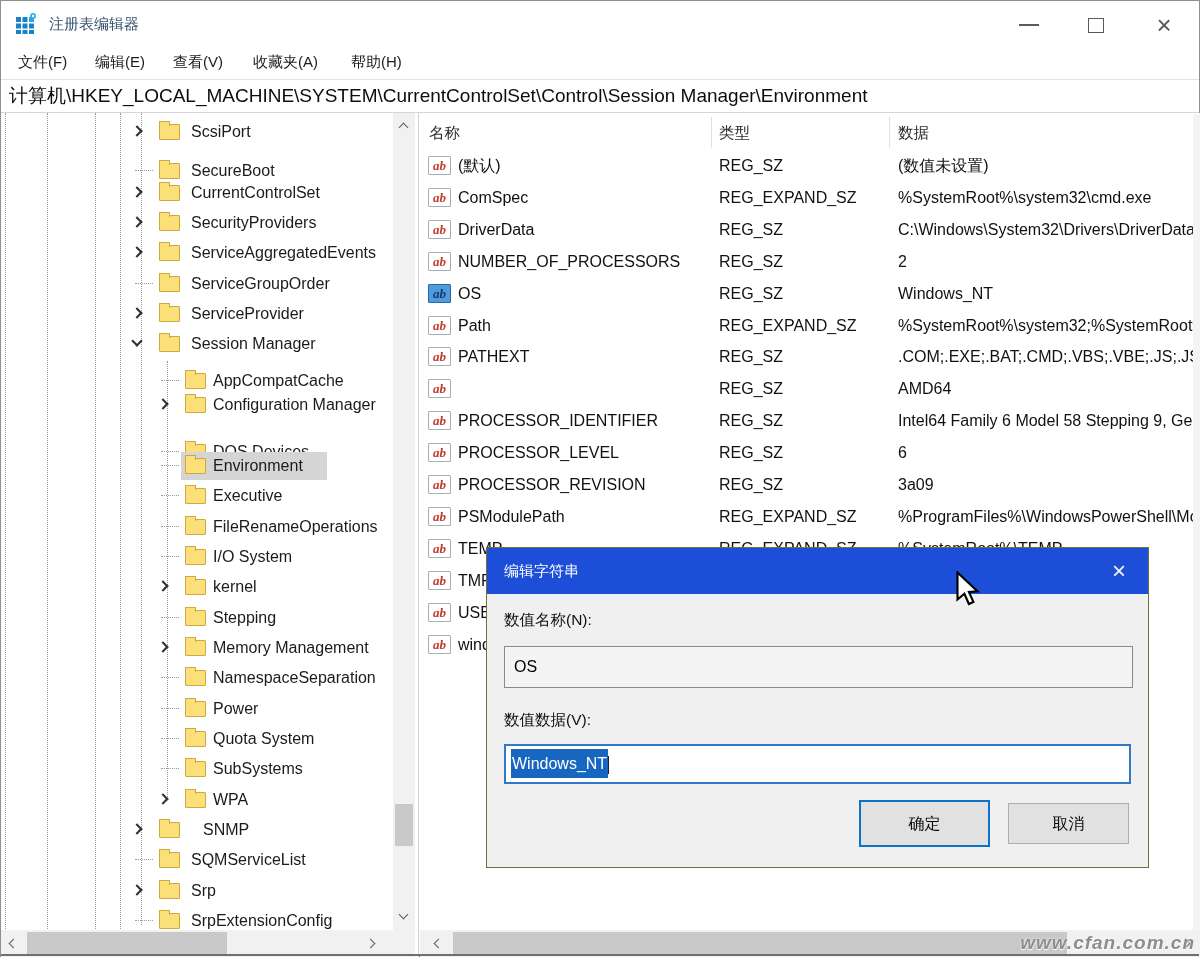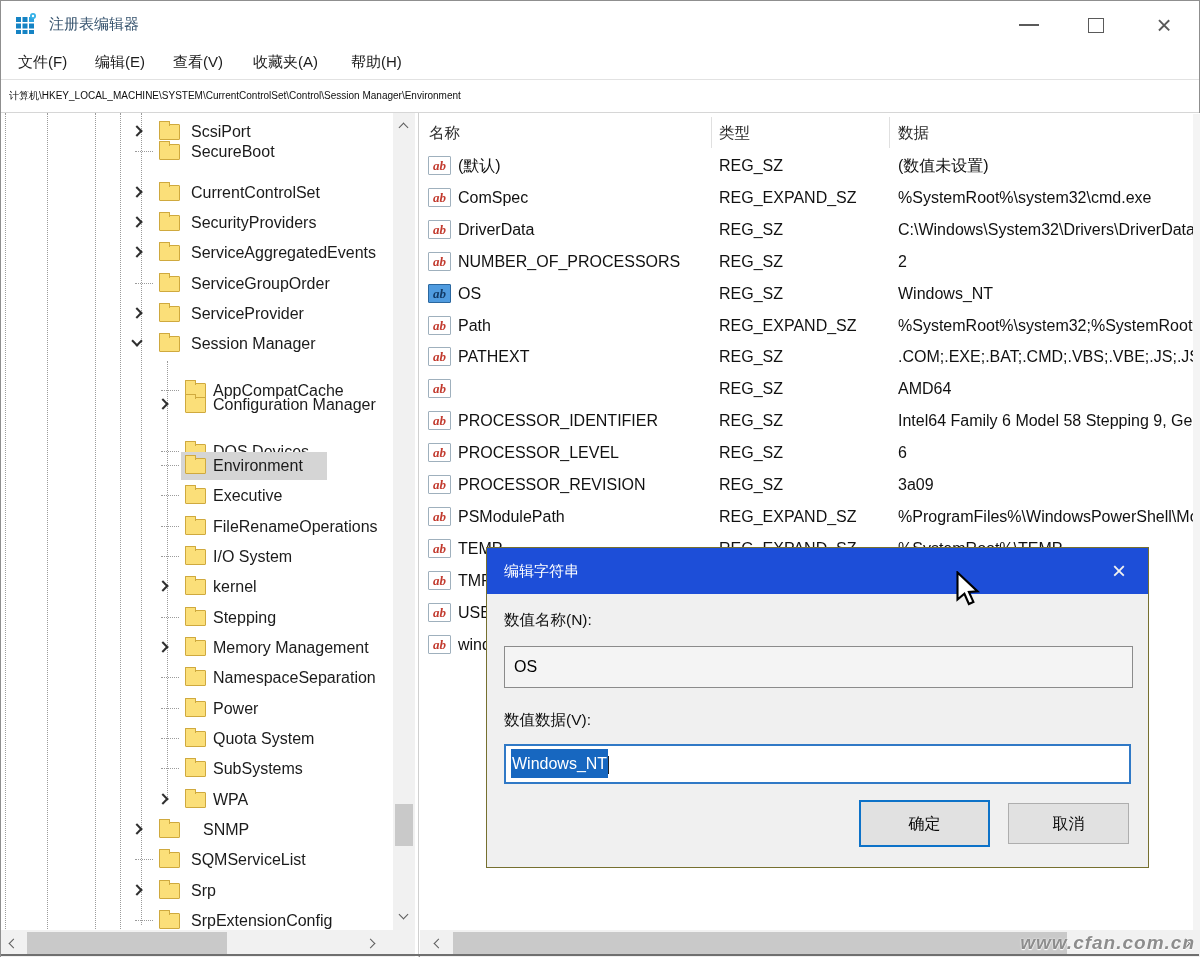--- a/index.html
+++ b/index.html
@@ -20,21 +20,21 @@
   #btn-max .box { width:16px; height:15px; border:1.5px solid #5a5a5a; background:#fff; }
   #btn-close .x { font-size:26px; color:#5a5a5a; line-height:26px; font-weight:400; }
 
   
   #menubar { position:absolute; left:0; top:46px; width:100%; height:32px; background:#fff; }
   .menu-item { position:absolute; top:0; height:32px; line-height:30px; font-size:15px; color:#1c1c1c; padding:0 2px; }
 
   
   #addressbar { position:absolute; left:0; top:78px; width:100%; height:34px; background:#fff;
                 border-top:1px solid #e2e2e2; border-bottom:1px solid #d6d6d6; }
-  #address-text { position:absolute; left:8px; top:0; height:32px; line-height:32px; font-size:10px; color:#0d0d0d; }
+  #address-text { position:absolute; left:8px; top:0; height:32px; line-height:32px; font-size:19px; color:#0d0d0d; }
 
   
   #left-panel { position:absolute; left:0; top:112px; width:418px; height:845px; background:#fff; border-right:1px solid #d0d0d0; }
   #right-panel { position:absolute; left:419px; top:112px; width:781px; height:845px; background:#fff; }
 
   
   #tree-view { position:absolute; left:0; top:0; width:392px; height:816px; overflow:hidden; }
   .guide-v { position:absolute; width:0; border-left:1px dotted #9b9b9b; }
   .tree-row { position:absolute; left:0; height:30px; width:392px; }
   .tree-conn { position:absolute; top:14px; height:0; width:18px; border-top:1px dotted #9b9b9b; }
@@ -145,21 +145,21 @@
       <div class="guide-v" style="left:94px;  top:0; height:816px;"></div>
       <div class="guide-v" style="left:119px; top:0; height:816px;"></div>
       <div class="guide-v" style="left:140px; top:0; height:812px;"></div>
       <div class="guide-v" style="left:166px; top:248px; height:438px;"></div>
       <div id="tree-items">
           <div class="tree-row" style="top: 4px;">
             <div class="chev collapsed" style="left: 132px;"></div>
             <div class="folder" style="left: 158px;"></div>
             <span class="tree-label" style="left: 186px;">ScsiPort</span>
           </div>
-          <div class="tree-row" style="top: 24px;">
+          <div class="tree-row" style="top: 43px;">
             <div class="tree-conn" style="left: 134px;"></div>
             <div class="folder" style="left: 158px;"></div>
             <span class="tree-label" style="left: 186px;">SecureBoot</span>
           </div>
           <div class="tree-row" style="top: 64.7px;">
             <div class="chev collapsed" style="left: 132px;"></div>
             <div class="folder" style="left: 158px;"></div>
             <span class="tree-label" style="left: 186px;">CurrentControlSet</span>
           </div>
           <div class="tree-row" style="top: 95.05px;">
@@ -180,21 +180,21 @@
           <div class="tree-row" style="top: 186.1px;">
             <div class="chev collapsed" style="left: 132px;"></div>
             <div class="folder" style="left: 158px;"></div>
             <span class="tree-label" style="left: 186px;">ServiceProvider</span>
           </div>
           <div class="tree-row" style="top: 216.45px;">
             <div class="chev expanded" style="left: 132px;"></div>
             <div class="folder" style="left: 158px;"></div>
             <span class="tree-label" style="left: 186px;">Session Manager</span>
           </div>
-          <div class="tree-row" style="top: 263px; padding-left: 32px;">
+          <div class="tree-row" style="top: 253px; padding-left: 32px;">
             <div class="tree-conn" style="left: 160px;"></div>
             <div class="folder" style="left: 184px;"></div>
             <span class="tree-label" style="left: 208px;">AppCompatCache</span>
           </div>
           <div class="tree-row" style="top: 277.15px;">
             <div class="chev collapsed" style="left: 158px;"></div>
             <div class="folder" style="left: 184px;"></div>
             <span class="tree-label" style="left: 208px;">Configuration Manager</span>
           </div>
           <div class="tree-row" style="top: 315px; margin-top: 9px;">

